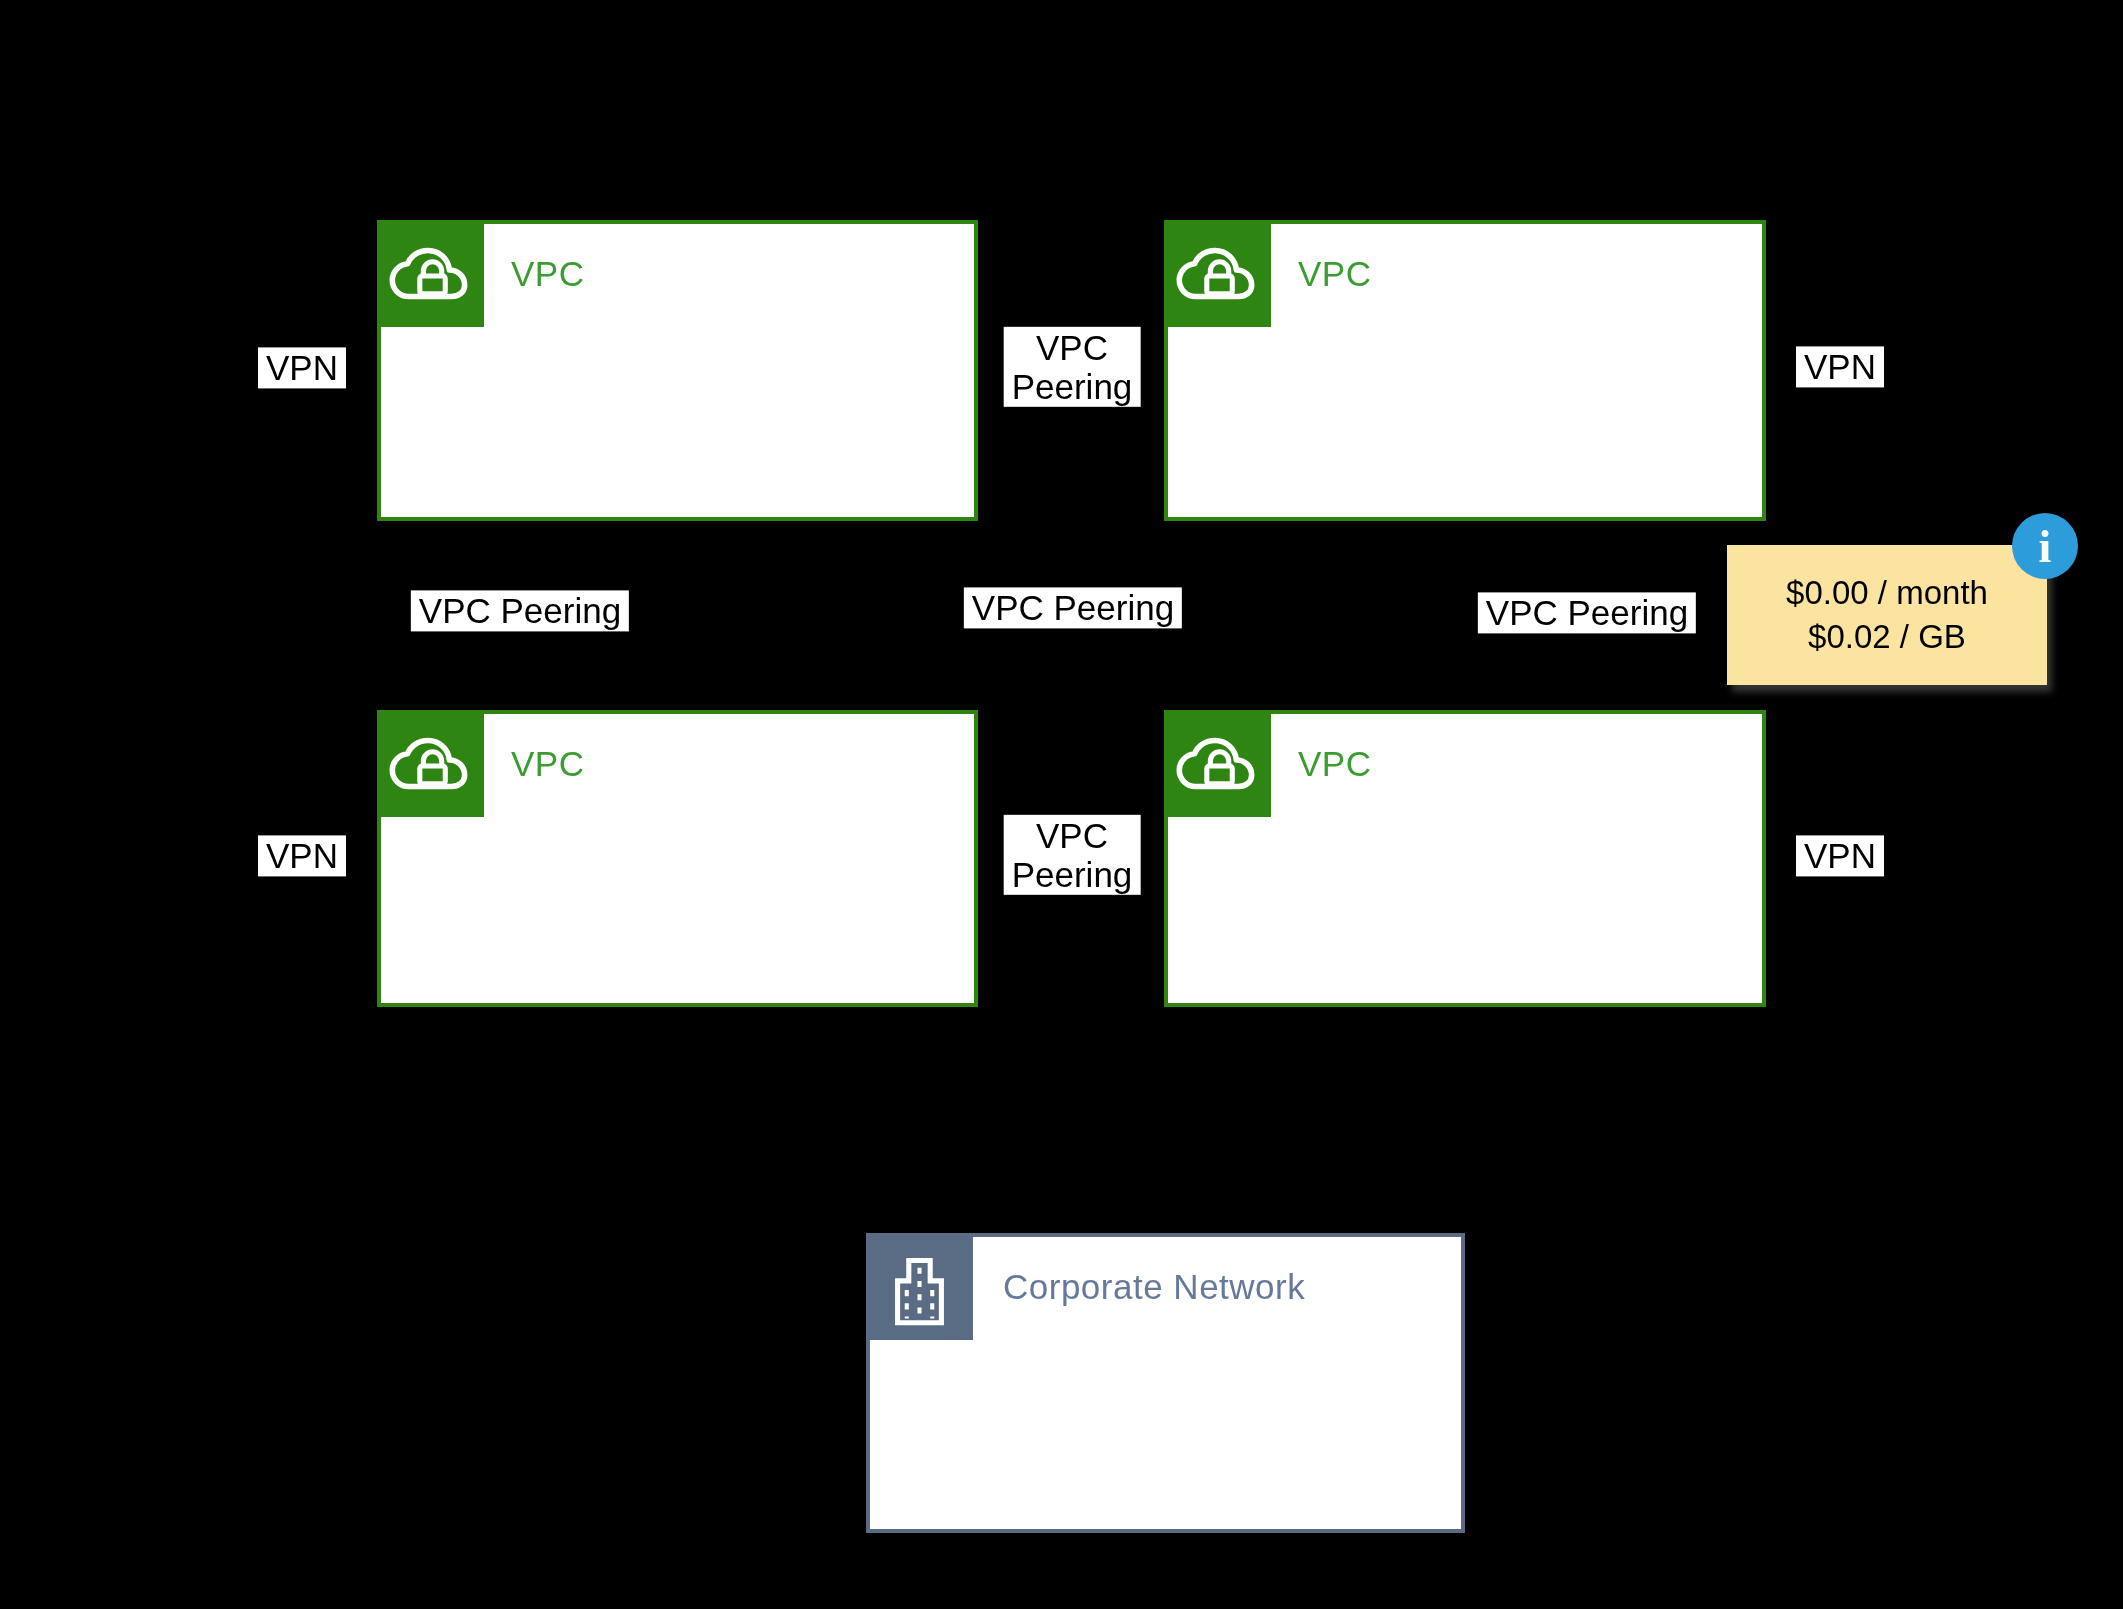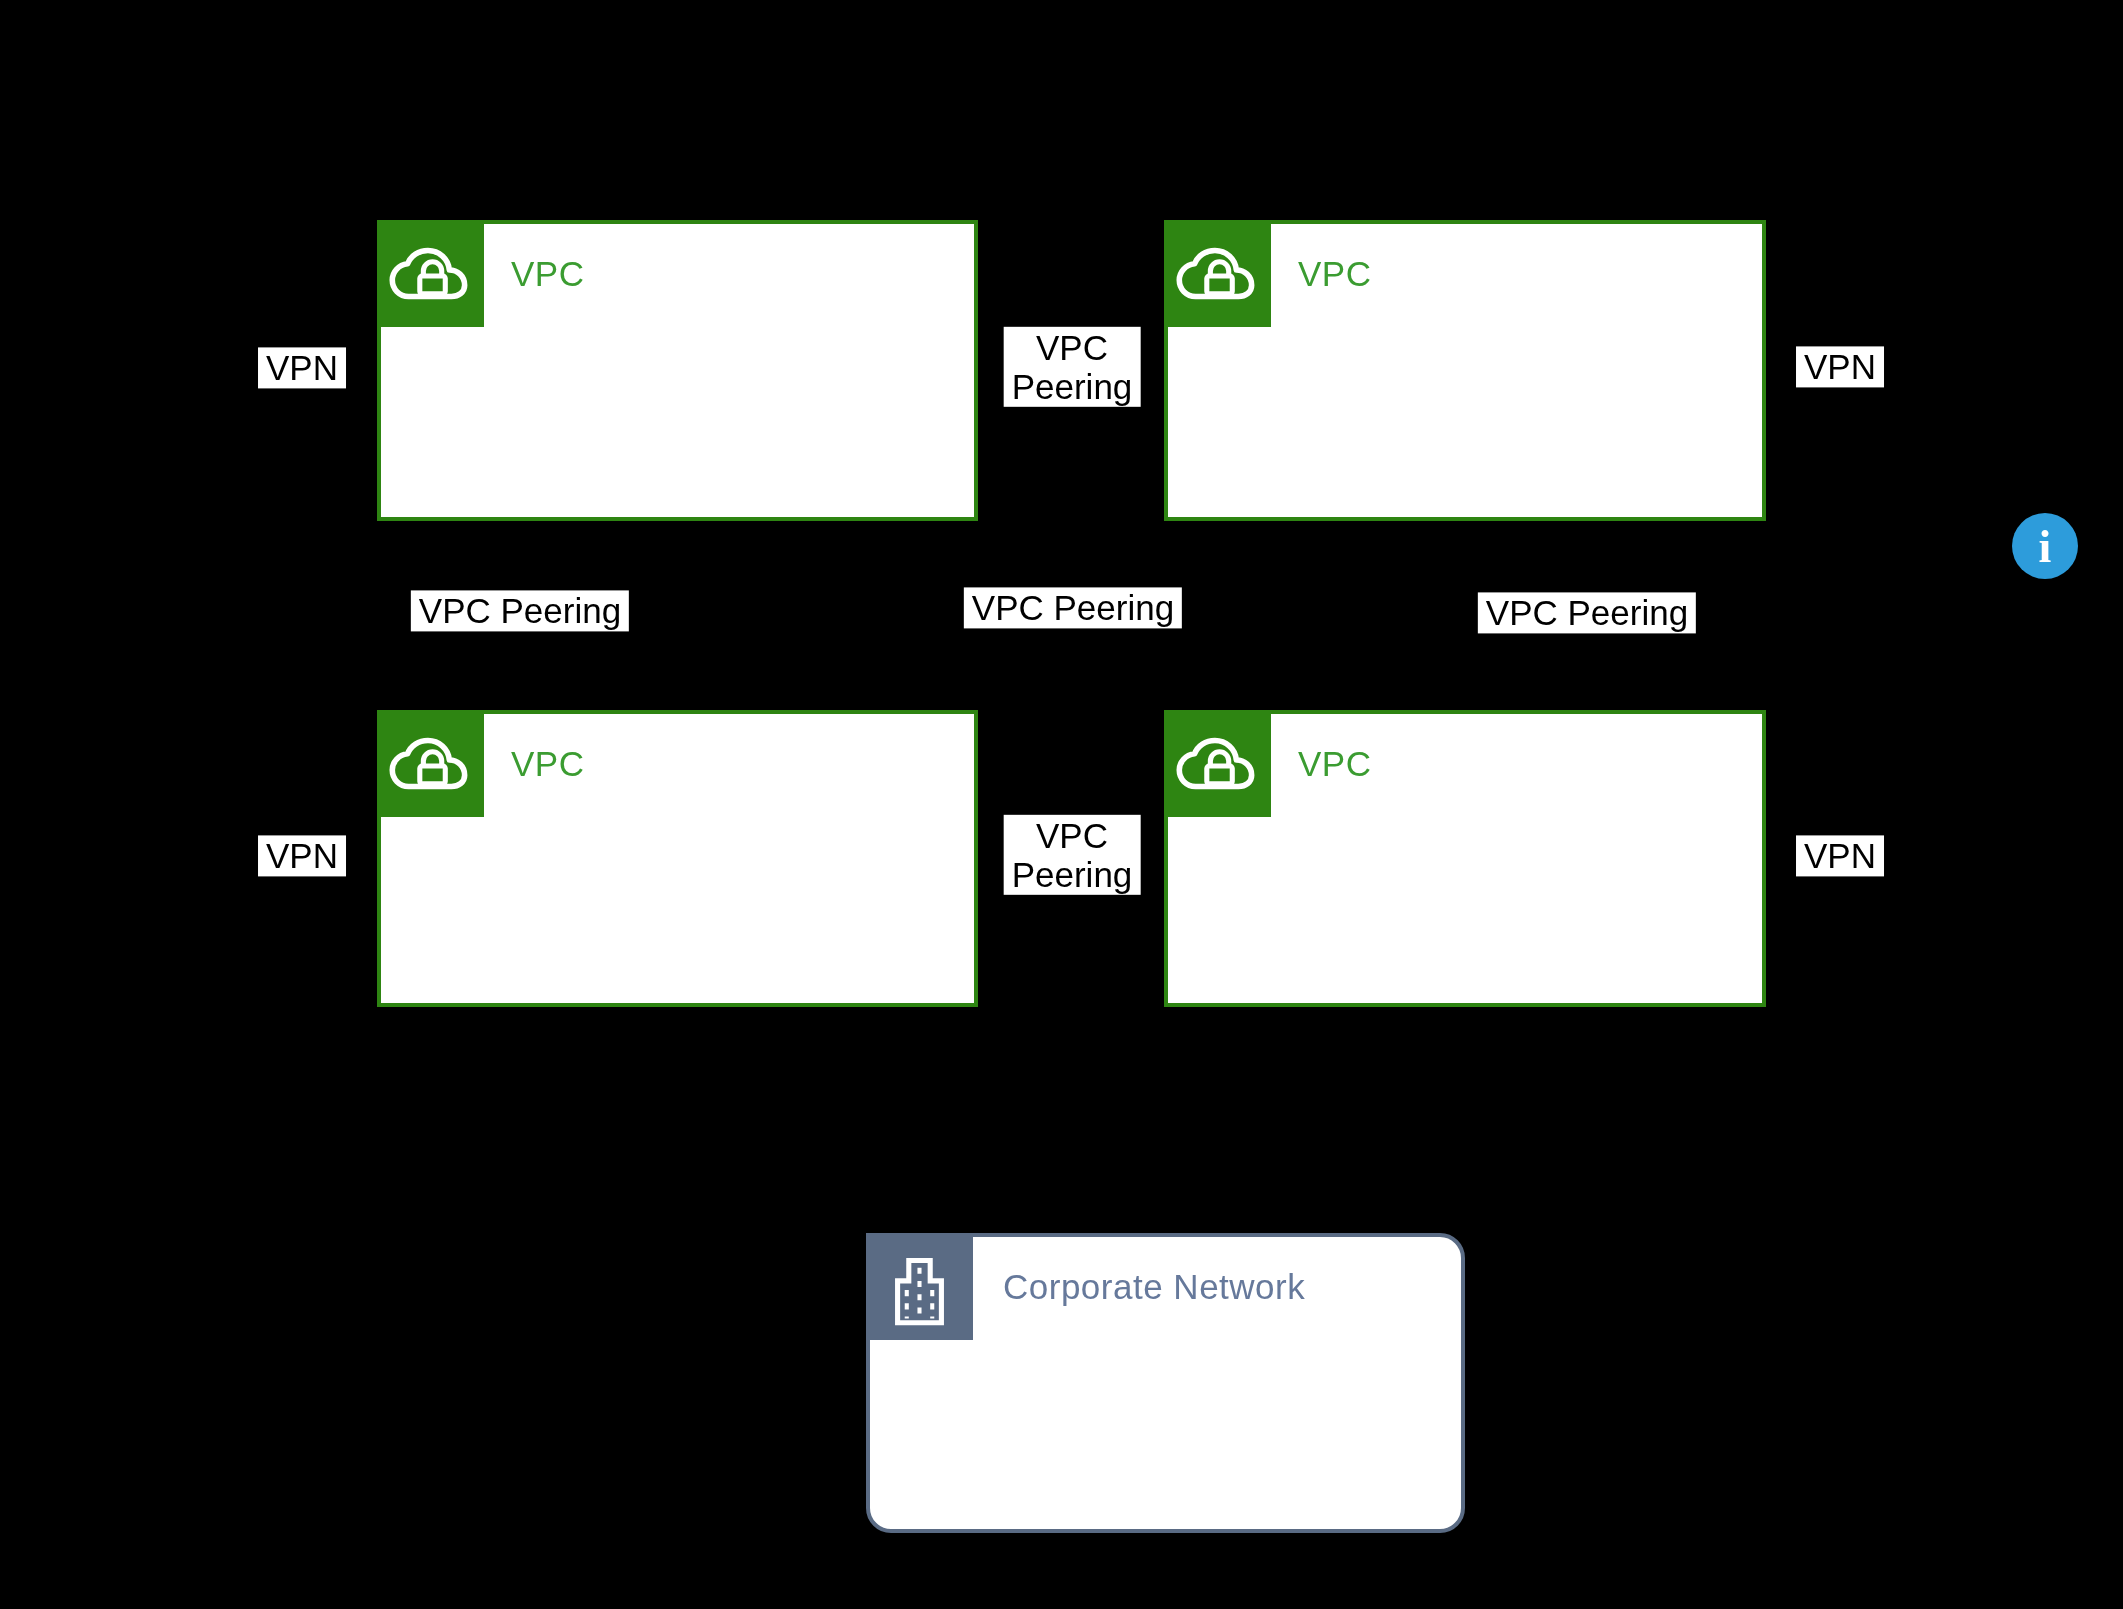--- a/index.html
+++ b/index.html
@@ -108,21 +108,21 @@
     <div class="node-icon vpc-icon-bg">
       <svg width="107" height="107" viewBox="0 0 105 105">
         <path d="M86,64 C86,55 79,49 71,49 C70,38 61,30 50,30 C41,30 33,35 30,43 C21,44 15,51 15,59 C15,68 22,75 31,75 L73,75 C80,75 86,71 86,64 Z" stroke="#fff" stroke-width="5.5" fill="none" stroke-linejoin="round"></path>
         <path d="M45.5,55 v-5 a9,9 0 0 1 18,0 v5" stroke="#fff" stroke-width="5" fill="none"></path>
         <rect x="42" y="55" width="25" height="17.5" rx="2.5" stroke="#fff" stroke-width="5" fill="none"></rect>
       </svg>
     </div>
     <span class="node-label">VPC</span>
   </div>
 
-  <div class="node corp-box" style="left:866px;top:1233px;width:599px;height:300px;border-radius:25px;">
+  <div class="node corp-box" style="left:866px;top:1233px;width:599px;height:300px;">
     <div class="node-icon corp-icon-bg">
       <svg width="107" height="107" viewBox="0 0 105 105">
         <path d="M31,88 V47 H42 V27 H63 V47 H74 V88 Z" stroke="#fff" stroke-width="5" fill="none"></path>
         <g stroke="#fff" stroke-width="4" stroke-dasharray="6 7">
           <path d="M40,56 V84"></path>
           <path d="M52.5,34 V84"></path>
           <path d="M65,56 V84"></path>
         </g>
       </svg>
     </div>
@@ -135,17 +135,21 @@
 Peering</div>
   <div class="edge-label" style="left:520px;top:611px;">VPC Peering</div>
   <div class="edge-label" style="left:1073px;top:608px;">VPC Peering</div>
   <div class="edge-label" style="left:1587px;top:613px;">VPC Peering</div>
 
   <div class="edge-label" style="left:302px;top:368px;">VPN</div>
   <div class="edge-label" style="left:302px;top:856px;">VPN</div>
   <div class="edge-label" style="left:1840px;top:367px;">VPN</div>
   <div class="edge-label" style="left:1840px;top:856px;">VPN</div>
 
+  <div class="note">
+    <div>$0.00 / month</div>
+    <div>$0.02 / GB</div>
+  </div>
   <div class="info-badge">
     <span>i</span>
   </div>
 
 </div>
 
 </body></html>

